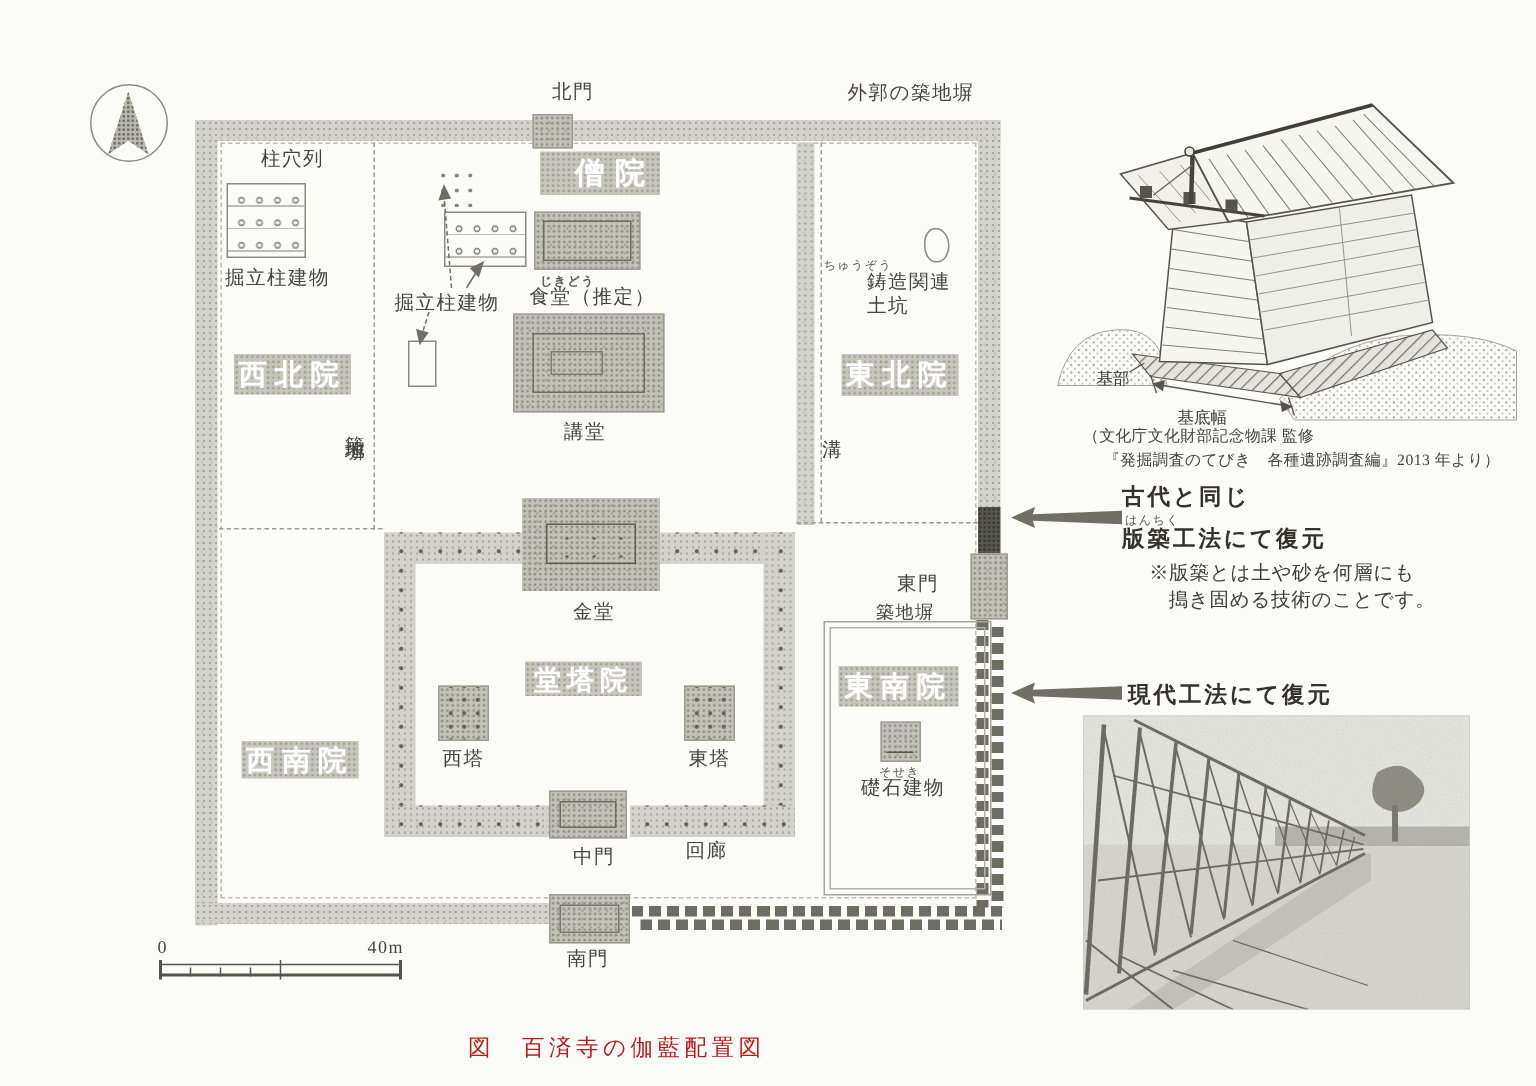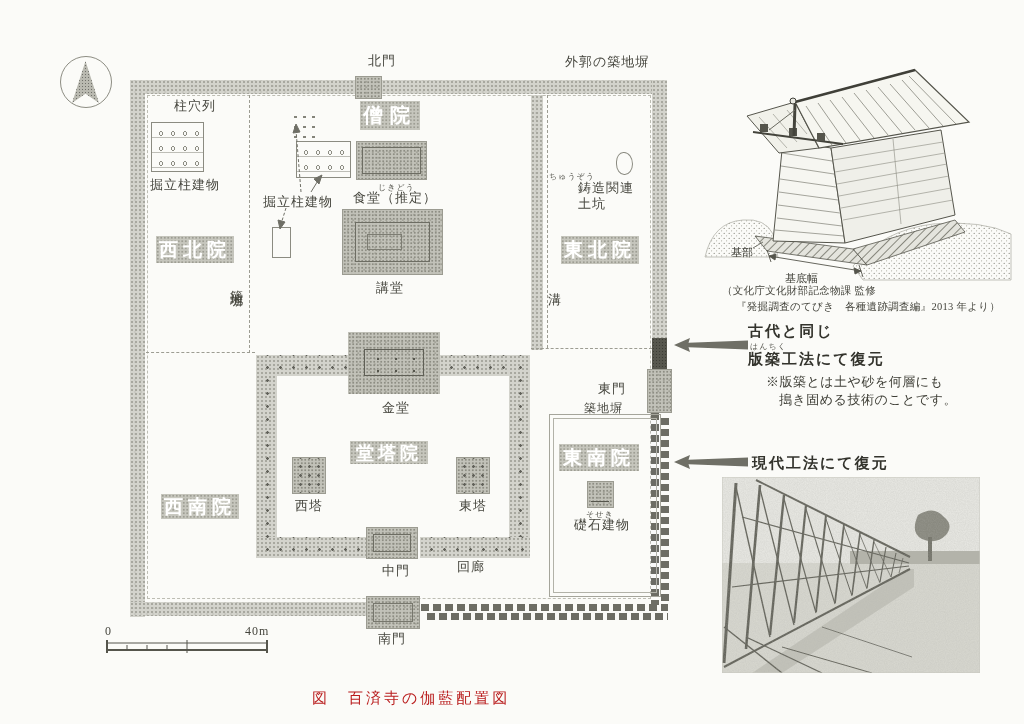--- a/index.html
+++ b/index.html
@@ -119,26 +119,26 @@
     <g stroke="#6f6f66" stroke-width="1" fill="#6f6f66">
       <line x1="46" y1="84" x2="41" y2="22" stroke-dasharray="3,2"></line>
         <polygon points="41,16 38,25 45,24"></polygon>
       <line x1="56" y1="84" x2="64" y2="71"></line>
         <polygon points="67,67 59,71 64,76"></polygon>
       <line x1="31" y1="100" x2="26" y2="116" stroke-dasharray="3,2"></line>
         <polygon points="25,121 23,112 30,114"></polygon>
     </g>
   </svg>
 
-  <div class="ht" style="left:360px;top:101px;width:60px;height:29px;font-size:20px;letter-spacing:7px;">僧院</div>
+  <div class="ht" style="left:360px;top:101px;width:60px;height:29px;font-size:20px;letter-spacing:7px;padding-left:20px;">僧院</div>
 
   <div class="bld" style="position:absolute;left:356px;top:141px;width:71px;height:39px;">
     <div class="inner" style="left:5px;top:5px;right:5px;bottom:5px;border-color:#6d6d63;"></div>
   </div>
-  <div class="fur" style="left:378px;top:182px;">じきどう</div>
+  <div class="fur" style="left:360px;top:182px;font-weight:bold;">じきどう</div>
   <div class="lb" style="left:353px;top:189px;">食堂（推定）</div>
 
   <div class="bld" style="position:absolute;left:342px;top:209px;width:101px;height:66px;">
     <div class="inner" style="left:12px;top:12px;right:12px;bottom:12px;border-color:#6d6d63;"></div>
     <div class="inner" style="left:24px;top:24px;right:40px;bottom:24px;border-color:#7d7d73;"></div>
   </div>
   <div class="lb" style="left:376px;top:279px;">講堂</div>
 
   <div class="sp" style="position:absolute;left:531px;top:95px;width:12px;height:255px;"></div>
   <div class="dash-v" style="left:547px;top:95px;height:253px;"></div>

